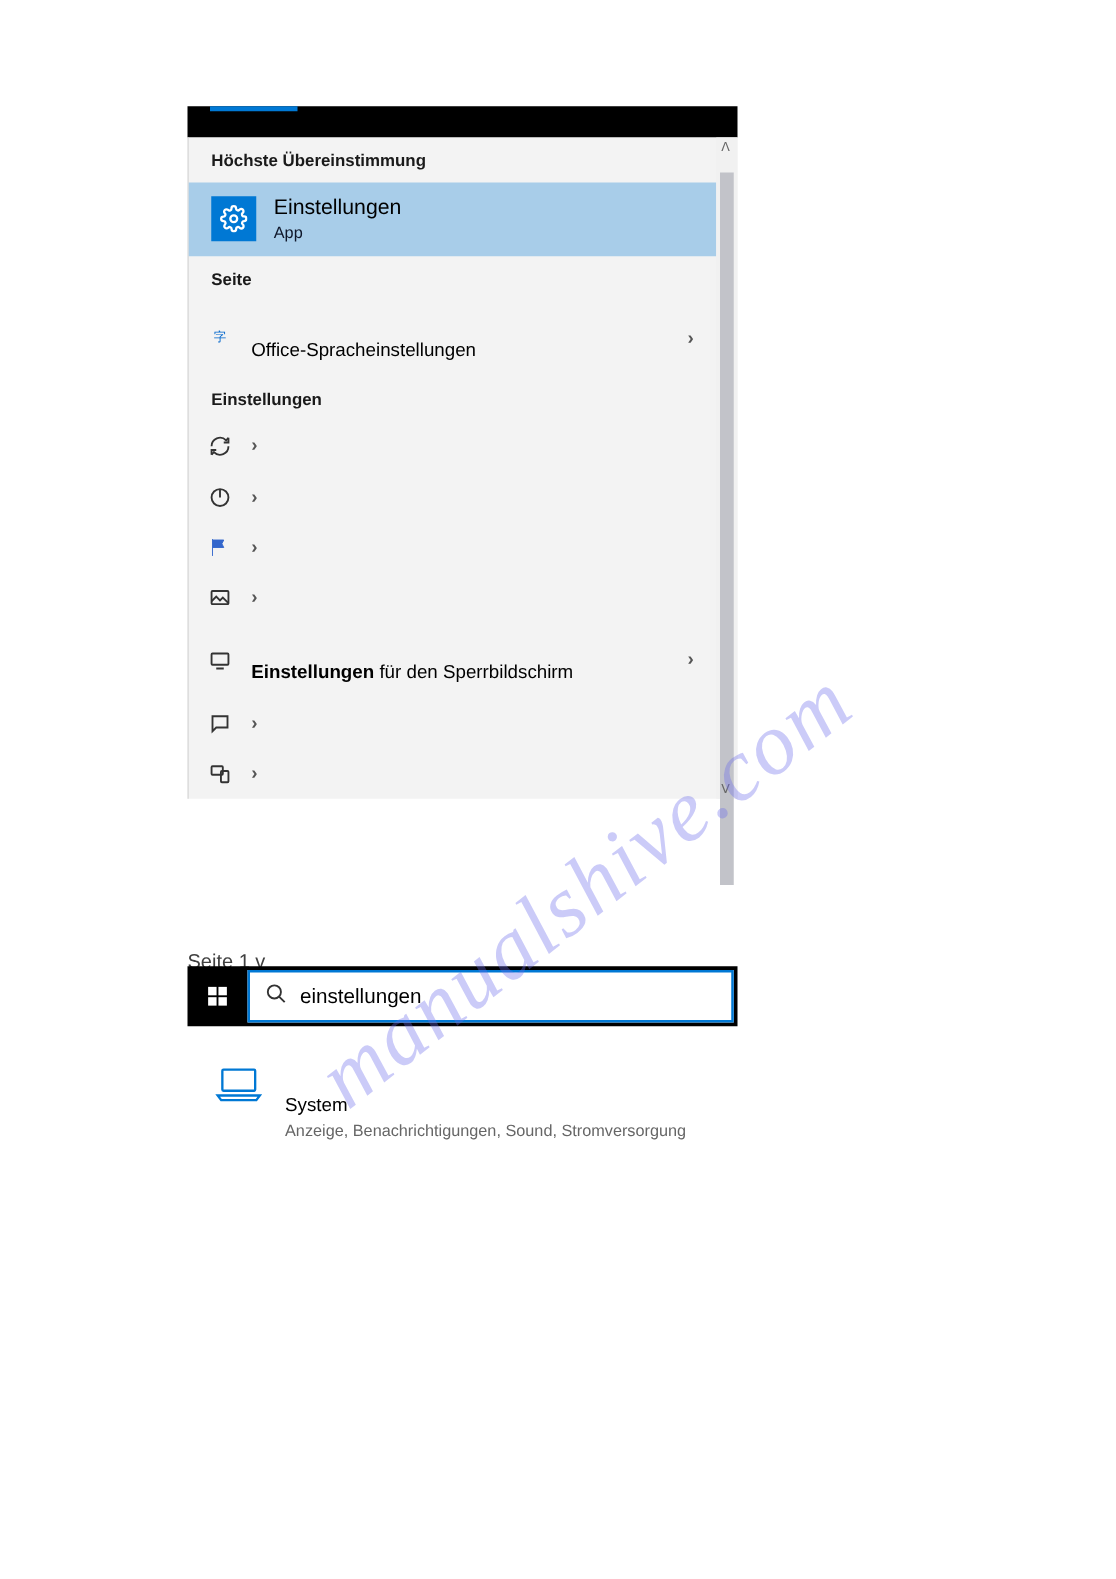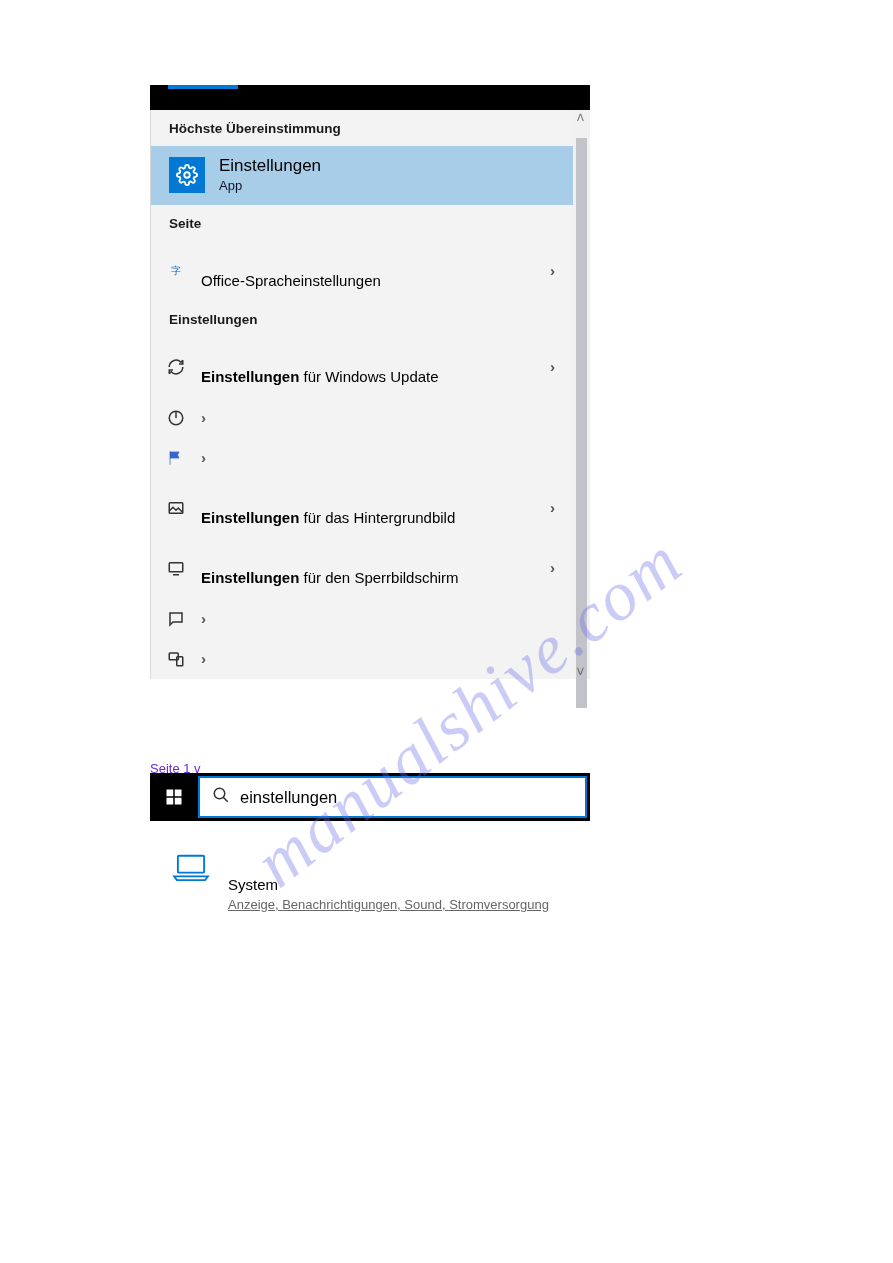--- a/index.html
+++ b/index.html
@@ -117,22 +117,22 @@
     .result .chev {
       flex: none;
       color: #555;
       font-size: 15px;
       font-weight: 600;
     }
     .page-label {
       position: absolute;
       left: 150px;
       top: 761px;
-      font-size: 13px;
-      color: #6d28d9;
+      font-size: 16px;
+      color: #404040;
     }
     .taskbar {
       position: absolute;
       left: 150px;
       top: 773px;
       width: 440px;
       height: 48px;
       background: #000;
       display: flex;
       align-items: stretch;
@@ -175,21 +175,20 @@
     .system-tile .title {
       font-size: 15px;
       color: #000;
       margin-top: 24px;
     }
     .system-tile .desc {
       font-size: 13px;
       color: #666;
       margin-top: 3px;
       line-height: 1.35;
-      text-decoration: underline;
     }
     .watermark {
       position: absolute;
       left: 170px; top: 320px;
       font-size: 70px;
       color: rgba(105, 105, 235, 0.35);
       font-style: italic;
       font-family: Georgia, serif;
       transform: rotate(-38deg);
       transform-origin: left top;
@@ -239,21 +238,20 @@
 
       <div class="sec-header">Einstellungen</div>
 
       <div class="result">
         <span class="ico">
           <svg viewBox="0 0 24 24" fill="none" stroke="#333" stroke-width="2">
               <path d="M21 12a9 9 0 0 1-15.5 6.3L3 21M3 12a9 9 0 0 1 15.5-6.3L21 3"></path>
               <path d="M21 3v5h-5M3 21v-5h5"></path>
             </svg>
         </span>
-        <span class="txt"><b>Einstellungen</b><span> für Windows Update</span></span>
         <span class="chev">›</span>
       </div>
 
       <div class="result">
         <span class="ico">
           <svg viewBox="0 0 24 24" fill="none" stroke="#333" stroke-width="2">
               <circle cx="12" cy="12" r="9"></circle>
               <line x1="12" y1="3" x2="12" y2="12"></line>
             </svg>
         </span>
@@ -269,21 +267,20 @@
         <span class="chev">›</span>
       </div>
 
       <div class="result">
         <span class="ico">
           <svg viewBox="0 0 24 24" fill="none" stroke="#333" stroke-width="2">
               <rect x="3" y="5" width="18" height="14" rx="1"></rect>
               <path d="M3 16l5-5 4 4 3-3 6 6"></path>
             </svg>
         </span>
-        <span class="txt"><b>Einstellungen</b><span> für das Hintergrundbild</span></span>
         <span class="chev">›</span>
       </div>
 
       <div class="result">
         <span class="ico">
           <svg viewBox="0 0 24 24" fill="none" stroke="#333" stroke-width="2">
               <rect x="3" y="5" width="18" height="12" rx="1"></rect>
               <line x1="8" y1="21" x2="16" y2="21"></line>
             </svg>
         </span>

